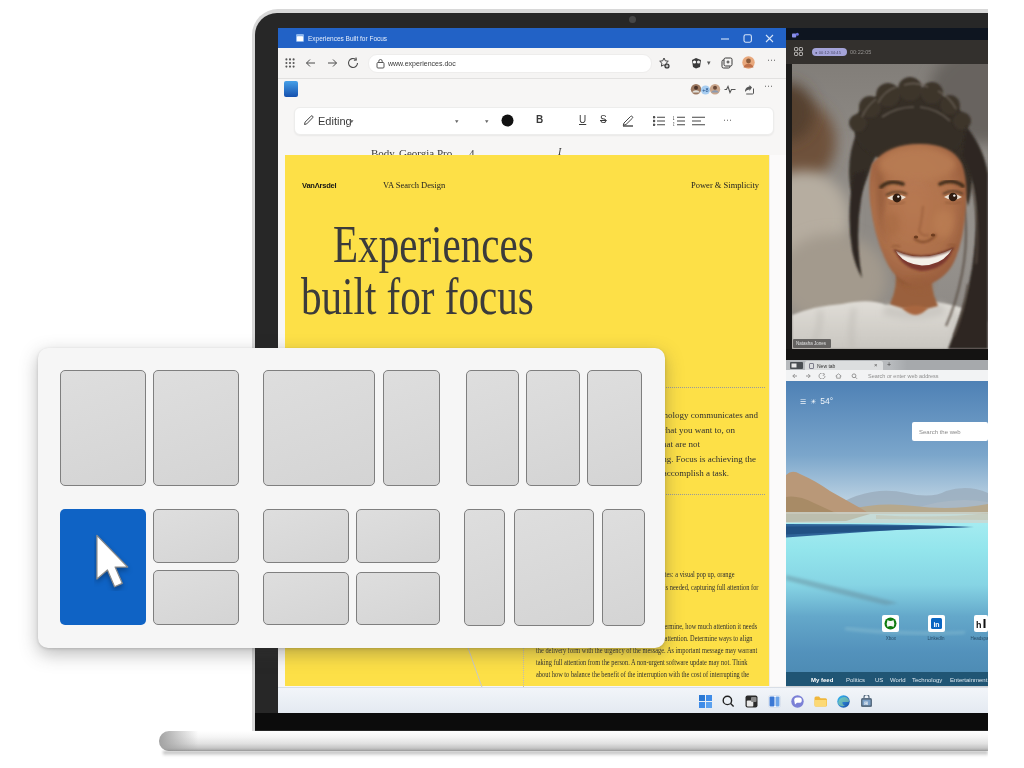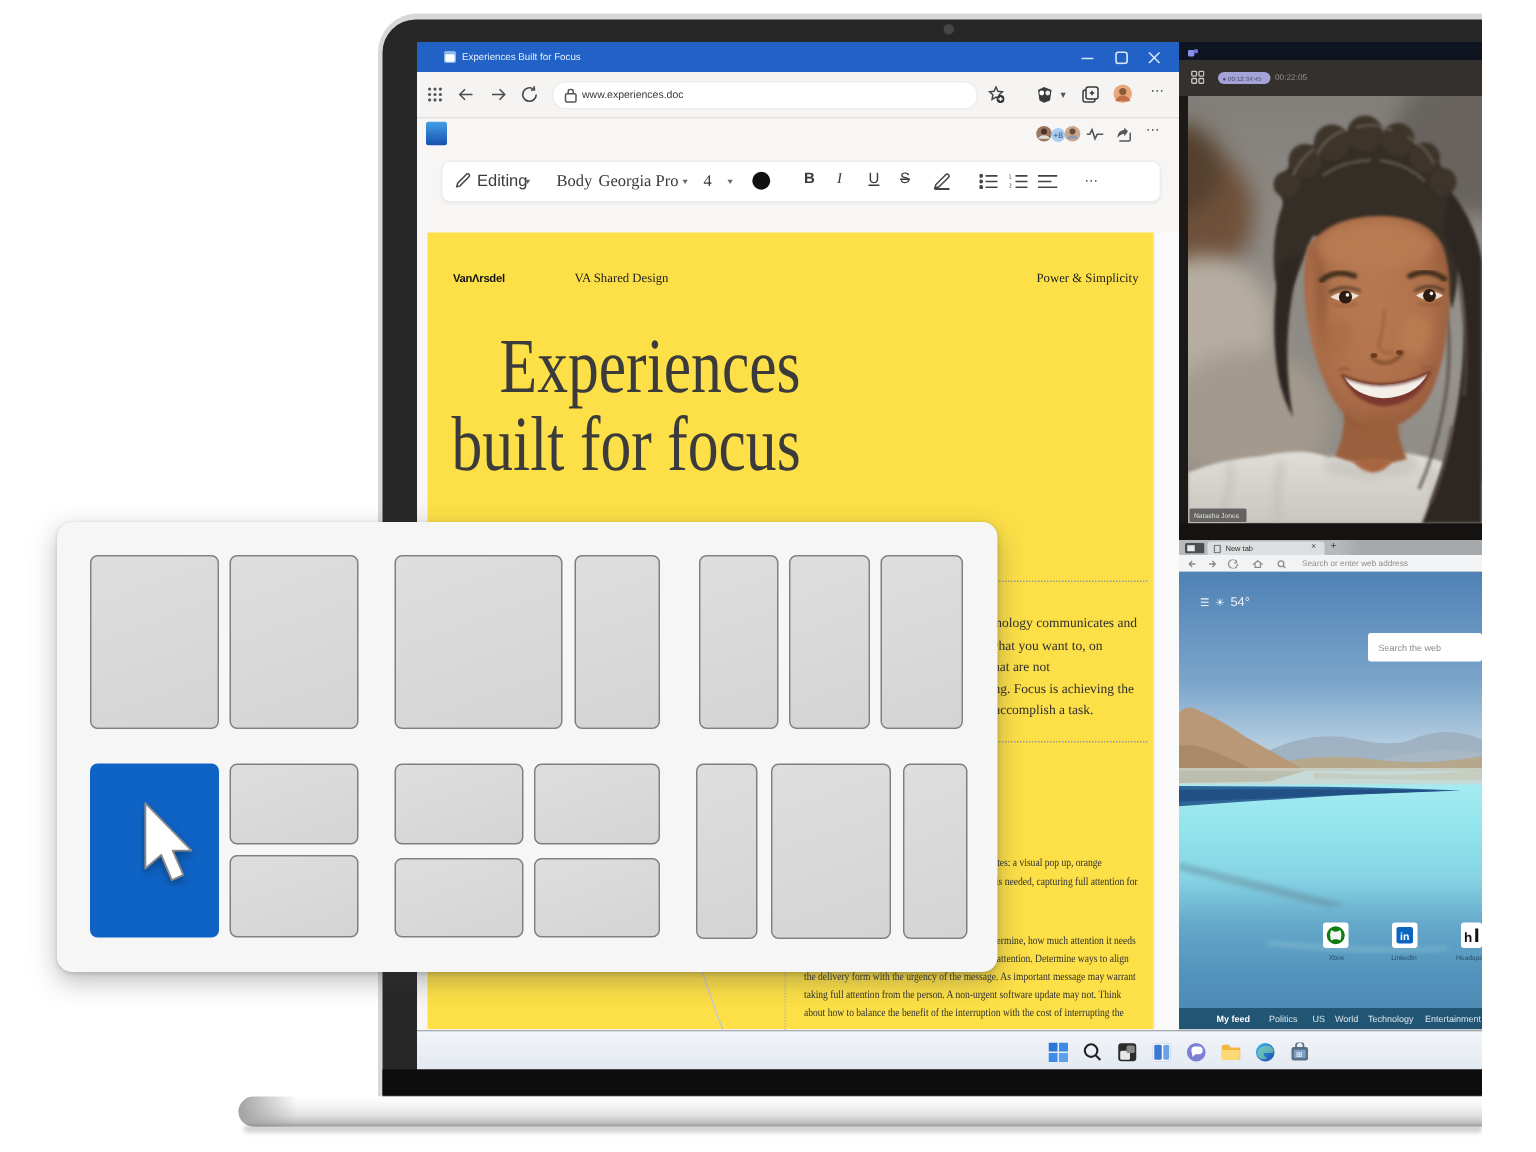--- a/index.html
+++ b/index.html
@@ -33,21 +33,21 @@
   #pageR{position:absolute;left:491px;top:127px;width:17px;height:531px;background:#fbfafa;border-left:1px solid #eceaea;}
   .serif{font-family:"Liberation Serif",serif;}
   .ticon{position:absolute;color:#444;}
   .doctext{position:absolute;font-family:"Liberation Serif",serif;font-size:9px;color:#303030;white-space:nowrap;}
   .sqzL{transform:scaleX(0.85);transform-origin:0 50%;}
   .sqzR{transform:scaleX(0.85);transform-origin:100% 50%;}
   .dotline{position:absolute;border-top:1px dotted #9a9a9a;width:222px;left:258px;}
   #wordbar{position:absolute;left:16px;top:79px;width:478px;height:26px;background:#ffffff;
      border:1px solid #ededec;border-radius:6px;box-shadow:0 1px 2px rgba(0,0,0,0.06);}
   .wtxt{position:absolute;top:7px;font-size:11px;color:#3a3a3a;}
-  .wserif{font-family:"Liberation Serif",serif;}
+  .wserif{font-family:"Liberation Serif",serif;margin-top:32px;}
   .chev{position:absolute;top:9px;font-size:7px;color:#666;transform:scaleY(0.8);}
   
   #teams{position:absolute;left:508px;top:0;width:202px;height:332px;background:#1b1a19;}
   
   #browser{position:absolute;left:508px;top:332px;width:202px;height:327px;background:#cdd0d3;}
   
   #taskbar{position:absolute;left:0;top:659px;width:710px;height:26px;
      background:linear-gradient(#f2f5f9,#e3e9f1);border-top:1px solid #d8dee6;}
   
   #panel{position:absolute;left:38px;top:348px;width:627px;height:300px;background:#f6f6f6;
@@ -189,21 +189,21 @@
             <text x="-1" y="9.5" font-size="4.5" stroke="none">2</text>
             <path d="M4 1.2h8M4 5h8M4 8.8h8" stroke-width="1.1"></path>
           </svg>
         <svg class="abs" style="left:397px;top:8px" width="13" height="10" viewBox="0 0 13 10" stroke="#444">
             <path d="M0 1.2h13M0 5h9M0 8.8h13" stroke-width="1.1"></path>
           </svg>
         <span class="wtxt" style="left:428px;font-size:9px;color:#555;">⋯</span>
       </div>
       <div id="page">
         <span class="abs" style="left:17px;top:26px;font-size:7.5px;font-weight:bold;color:#141414;letter-spacing:-0.2px;">VanΛrsdel</span>
-        <span class="abs serif" style="left:98px;top:25px;font-size:8.5px;color:#222;">VA Shared Design</span>
+        <span class="abs serif" style="left:98px;top:25px;font-size:8.5px;color:#222;">VA Search Design</span>
         <span class="abs serif" style="left:406px;top:25px;font-size:8.5px;color:#222;">Power &amp; Simplicity</span>
         <div class="abs serif" style="left:16px;top:64px;font-size:52px;line-height:51.5px;color:#3b3b3b;transform:scaleX(0.79);transform-origin:0 0;white-space:nowrap;">Experiences<br>built for focus</div>
         <div class="dotline" style="top:232px;"></div>
         <div class="doctext" style="right:11px;top:255px;">Technology communicates and</div>
         <div class="doctext" style="right:34px;top:269.5px;">lets you do what you want to, on</div>
         <div class="doctext" style="right:69px;top:284px;">your terms, in ways that are not</div>
         <div class="doctext" style="right:13px;top:298.5px;">distracting. Focus is achieving the</div>
         <div class="doctext" style="right:40px;top:313px;">flow needed to accomplish a task.</div>
         <div class="dotline" style="top:339px;"></div>
         <div class="doctext sqzR" style="right:34px;top:415px;font-size:7.5px;">attention states: a visual pop up, orange</div>

